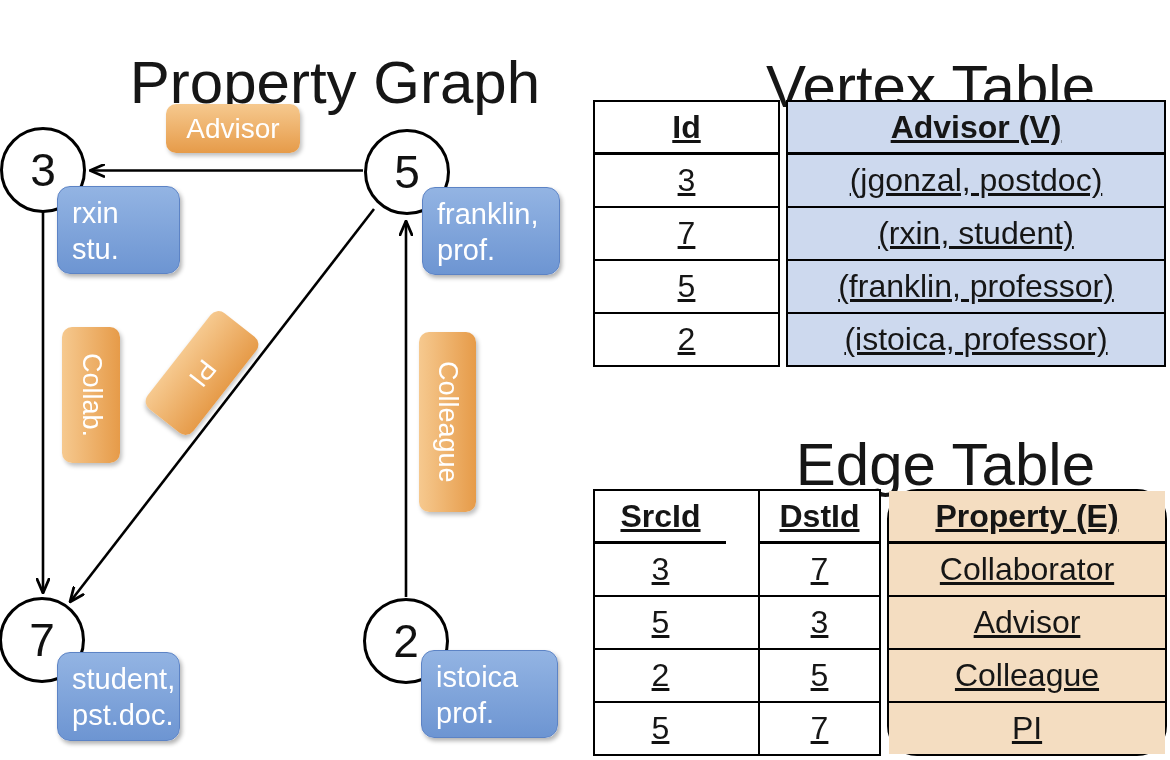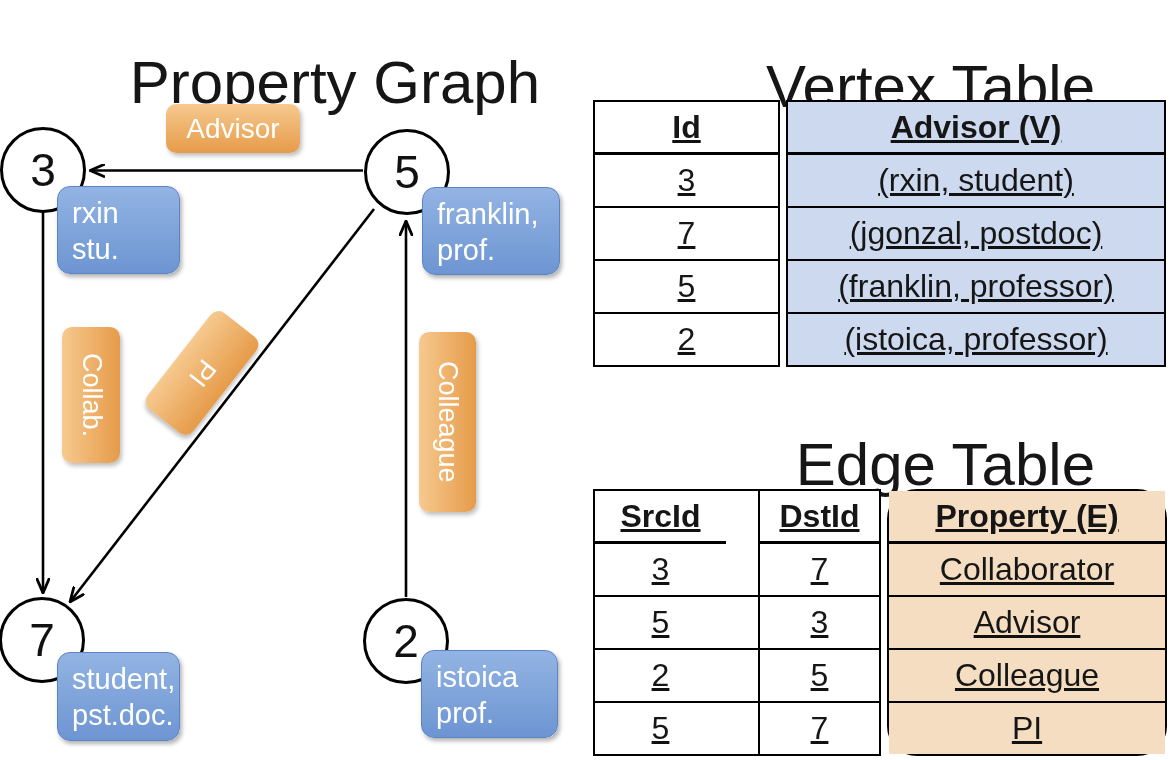--- a/index.html
+++ b/index.html
@@ -97,22 +97,22 @@
 
   <div class="tcol" style="left:593px;top:100px;width:187px;">
     <div class="tcell hdr">Id</div>
     <div class="tcell">3</div>
     <div class="tcell">7</div>
     <div class="tcell">5</div>
     <div class="tcell">2</div>
   </div>
   <div class="tcol bluefill" style="left:786px;top:100px;width:380px;">
     <div class="tcell hdr">Advisor (V)</div>
+    <div class="tcell">(jgonzal, postdoc)</div>
     <div class="tcell">(rxin, student)</div>
-    <div class="tcell">(jgonzal, postdoc)</div>
     <div class="tcell">(franklin, professor)</div>
     <div class="tcell">(istoica, professor)</div>
   </div>
 
   <div class="abs title" style="left:585px;top:398px;width:510px;">Edge Table</div>
 
   <div class="tcol" style="left:593px;top:489px;width:288px;">
     <div class="erow hdr">
       <div class="tcell c1">SrcId</div>
       <div class="tcell c2">DstId</div>

